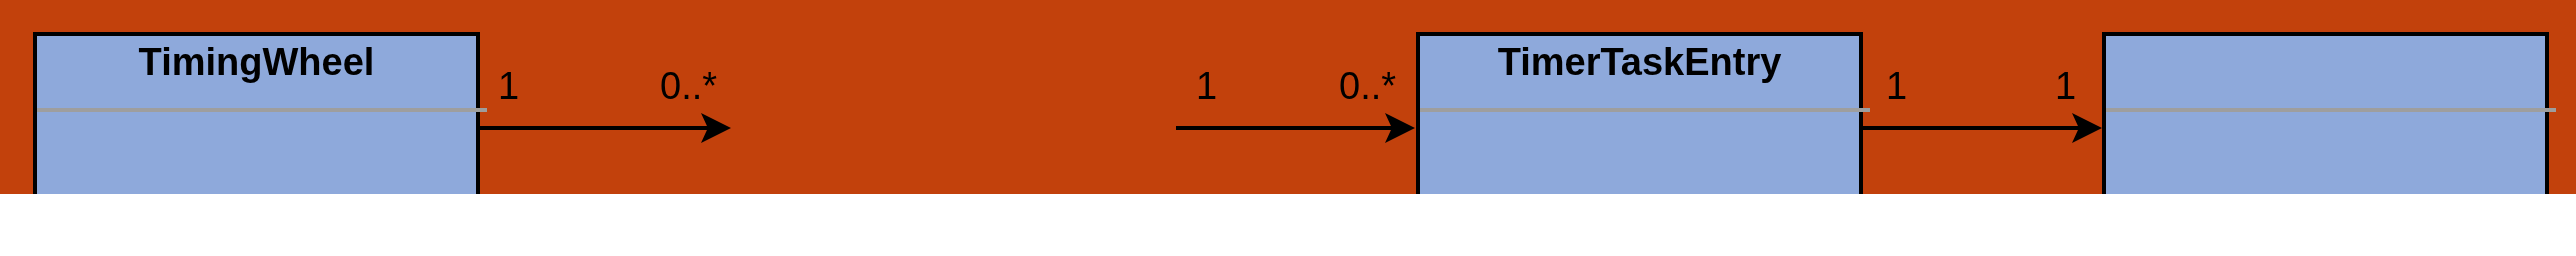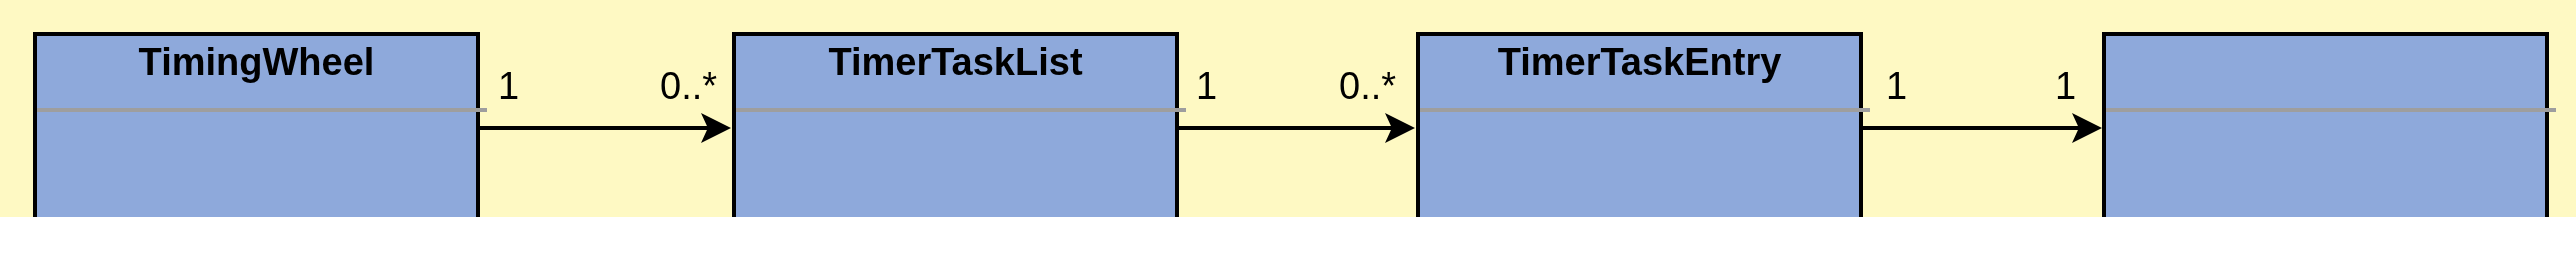--- a/index.html
+++ b/index.html
@@ -3,22 +3,22 @@
 <meta charset="utf-8">
 <style>
   html, body {
     margin: 0;
     padding: 0;
     background: #FFFFFF;
   }
   .diagram {
     position: relative;
     width: 2576px;
-    height: 217px;
-    background: #fef9c3;
+    height: 194px;
+    background: #c2410c;
     font-family: "Liberation Sans", sans-serif;
     overflow: hidden;
   }
   
   .class-box {
     position: absolute;
     top: 32px;
     height: 194px;
     width: 447px;
     background: #8EA9DB;
@@ -104,25 +104,20 @@
 <body>
 
 <div class="diagram">
 
   <div class="class-box b1">
     <div class="class-title">TimingWheel</div>
     <div class="class-divider"></div>
     <div class="class-body"></div>
   </div>
 
-  <div class="class-box b2">
-    <div class="class-title">TimerTaskList</div>
-    <div class="class-divider"></div>
-    <div class="class-body"></div>
-  </div>
 
   <div class="class-box b3">
     <div class="class-title">TimerTaskEntry</div>
     <div class="class-divider"></div>
     <div class="class-body"></div>
   </div>
 
   <div class="class-box b4">
     <div class="class-divider"></div>
     <div class="class-body"></div>

